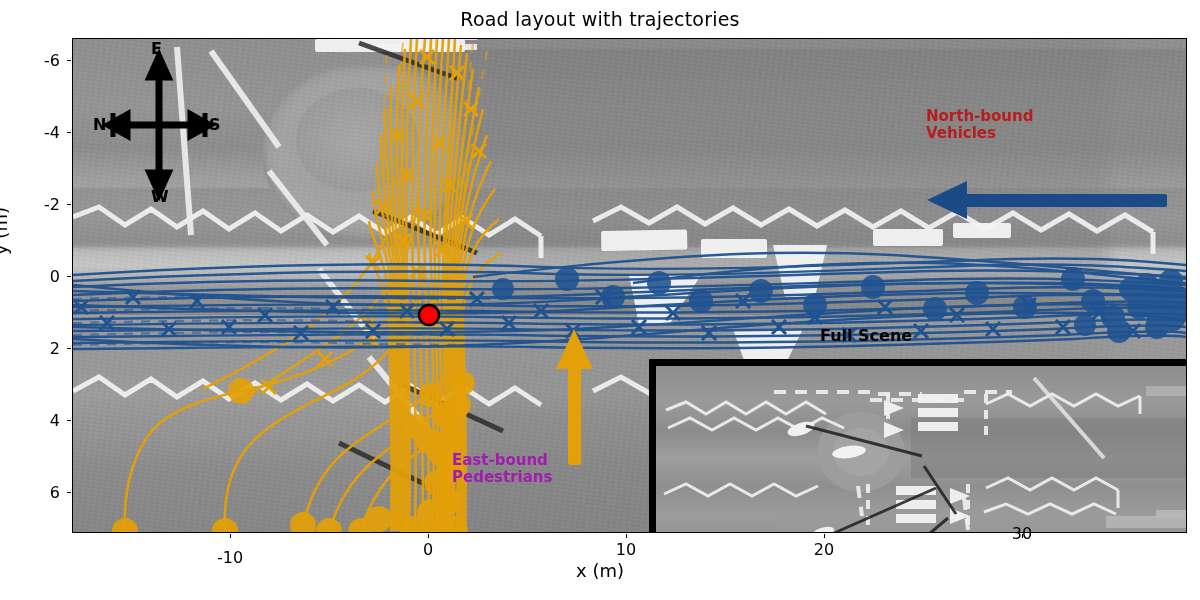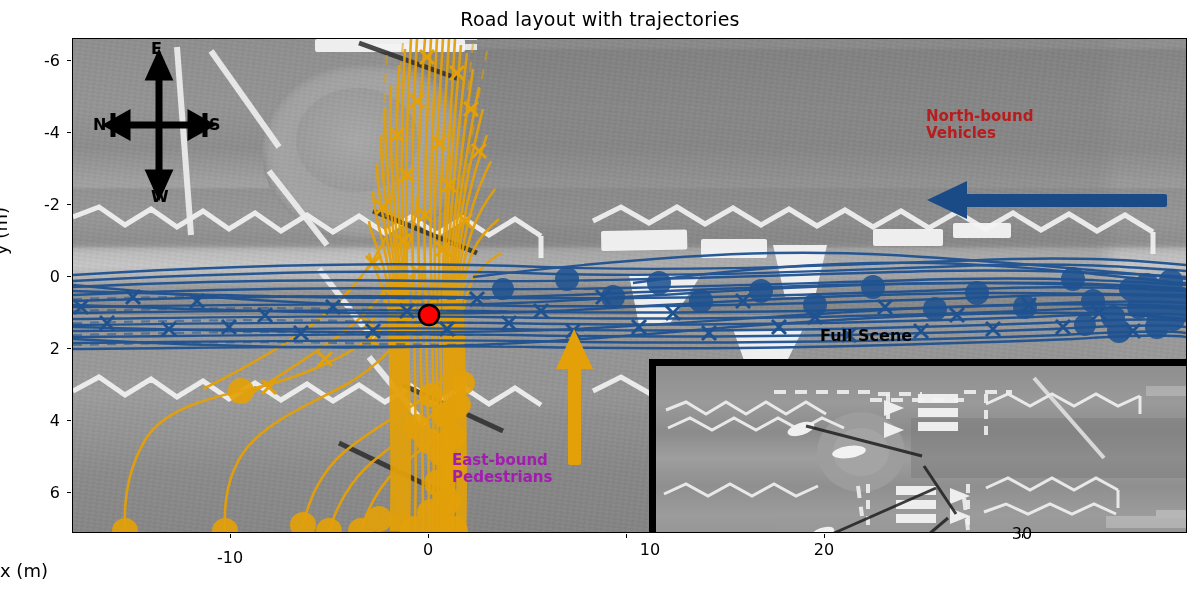--- a/index.html
+++ b/index.html
@@ -64,21 +64,21 @@
       repeating-linear-gradient(7deg,rgba(255,255,255,.05) 0 2px,rgba(0,0,0,.05) 2px 4px),
       repeating-linear-gradient(-83deg,rgba(255,255,255,.04) 0 3px,rgba(0,0,0,.04) 3px 6px);
   }
 
   
   .tick-x{position:absolute;font-size:16px;color:#000;text-align:center;width:60px;}
   .tick-y{position:absolute;font-size:16px;color:#000;text-align:right;width:40px;}
   .tickmark-x{position:absolute;width:1px;height:4px;background:#000;}
   .tickmark-y{position:absolute;width:4px;height:1px;background:#000;}
 
-  #xlabel{position:absolute;left:0;top:560px;width:1200px;
+  #xlabel{position:absolute;left:0;top:560px;width:1200px;text-align:center;
           font-size:18px;color:#000;}
   #ylabel{position:absolute;left:-10px;top:255px;font-size:18px;color:#000;
           transform:rotate(-90deg);transform-origin:left top;}
 
   
   #compass{position:absolute;left:26px;top:6px;width:120px;height:160px;}
   .comp-txt{position:absolute;font-size:16px;font-weight:bold;color:#000;}
 
   
   .anno{position:absolute;font-size:15px;font-weight:bold;line-height:1.15;}
@@ -492,21 +492,21 @@
 
   <div id="ticks-x">
     <div class="tickmark-x" style="left:230px;top:534px;"></div>
     <div class="tickmark-x" style="left:428px;top:534px;"></div>
     <div class="tickmark-x" style="left:626px;top:534px;"></div>
     <div class="tickmark-x" style="left:824px;top:534px;"></div>
     <div class="tickmark-x" style="left:1022px;top:534px;"></div>
 
     <div class="tick-x" style="left:200px;top:548px;">-10</div>
     <div class="tick-x" style="left:398px;top:540px;">0</div>
-    <div class="tick-x" style="left:620px;top:540px;">10</div>
+    <div class="tick-x" style="left:596px;top:540px;">10</div>
     <div class="tick-x" style="left:794px;top:540px;">20</div>
     <div class="tick-x" style="left:992px;top:524px;">30</div>
   </div>
 
   <div id="ticks-y">
     <div class="tickmark-y" style="left:67px;top:60px;"></div>
     <div class="tickmark-y" style="left:67px;top:132px;"></div>
     <div class="tickmark-y" style="left:67px;top:204px;"></div>
     <div class="tickmark-y" style="left:67px;top:276px;"></div>
     <div class="tickmark-y" style="left:67px;top:348px;"></div>

